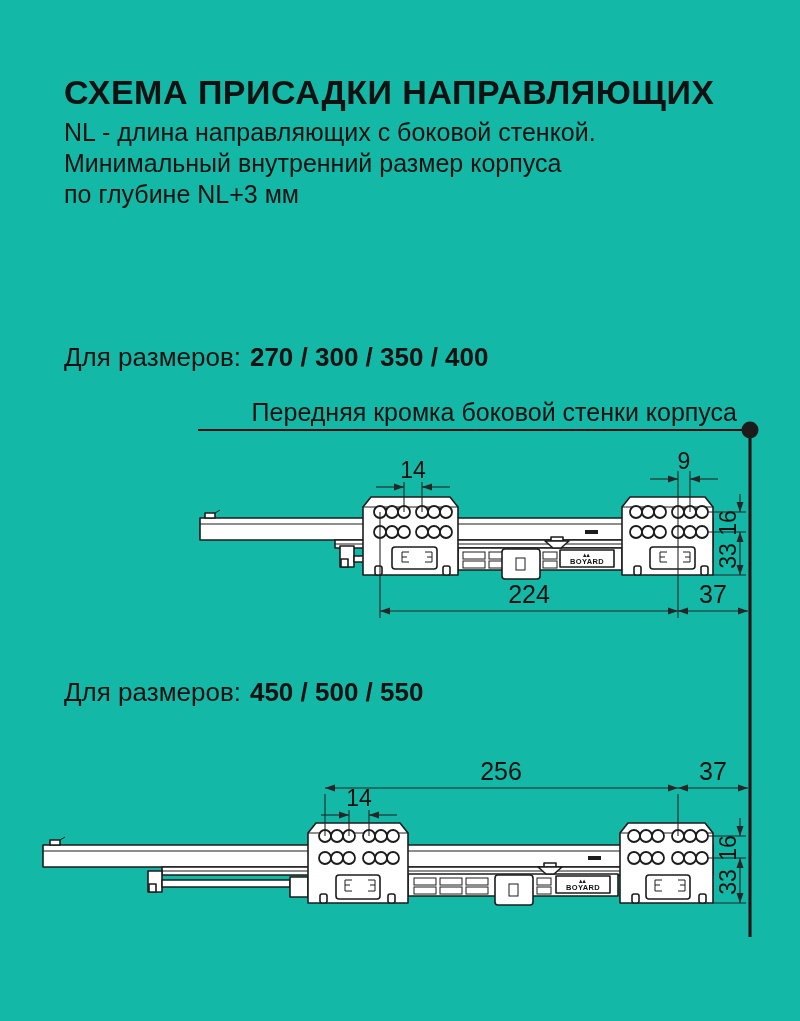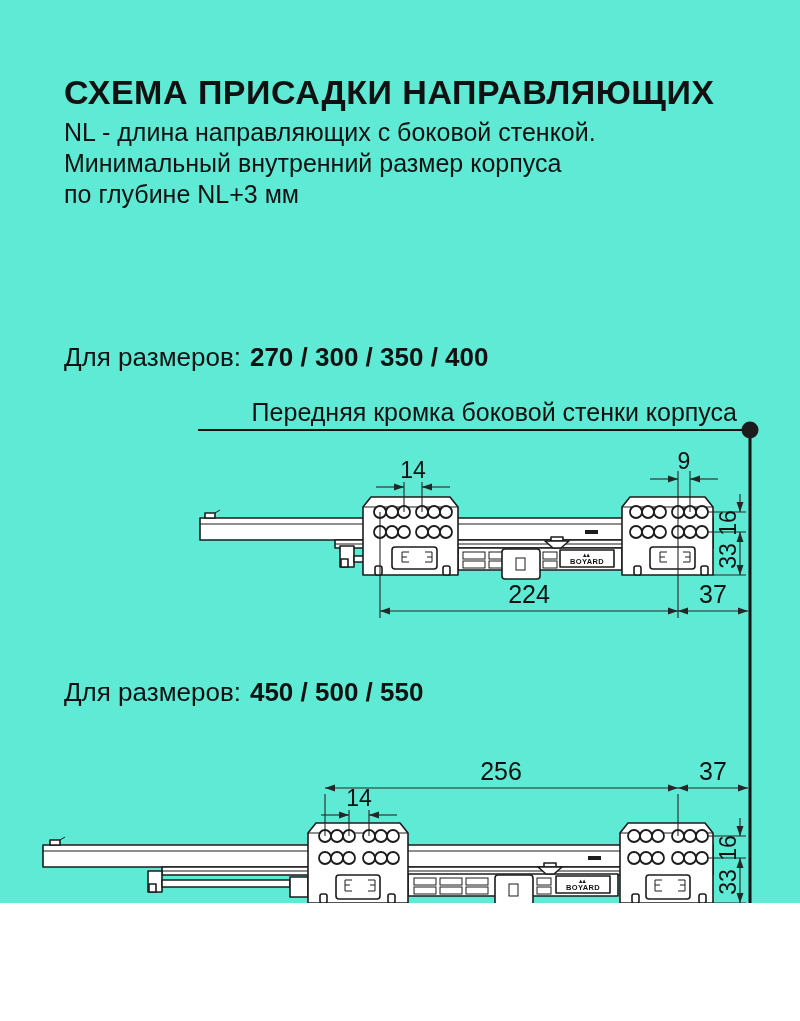--- a/index.html
+++ b/index.html
@@ -1,16 +1,16 @@
 <!DOCTYPE html>
 <html><head>
 <meta charset="utf-8">
 <style>
   html,body{margin:0;padding:0;background:#ffffff;}
-  .stage{position:relative;width:800px;height:903px;background:#5eead4;overflow:hidden;}
+  .stage{position:relative;width:800px;height:1021px;background:#14b8a6;overflow:hidden;}
   svg text{font-family:"Liberation Sans","DejaVu Sans",sans-serif;fill:#111111;}
   .t-title{font-size:34px;font-weight:bold;letter-spacing:.5px;}
   .t-body{font-size:25px;}
   .t-h{font-size:26px;}
   .t-bold{font-weight:bold;}
   .t-edge{font-size:25px;text-anchor:end;}
   .t-dim{font-size:23px;text-anchor:middle;}
   .t-dim-lg{font-size:25px;text-anchor:middle;}
   .t-brand{font-size:7.5px;font-weight:bold;text-anchor:middle;letter-spacing:.4px;}
   .part{fill:#ffffff;stroke:#1c1c1c;stroke-width:1.6;stroke-linejoin:round;}

